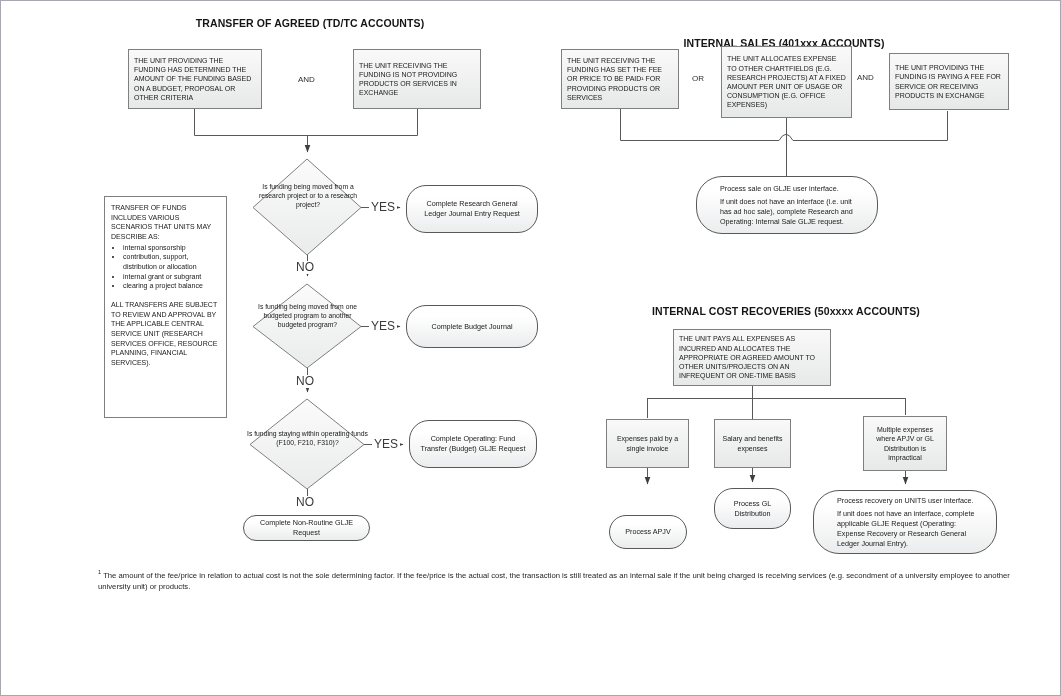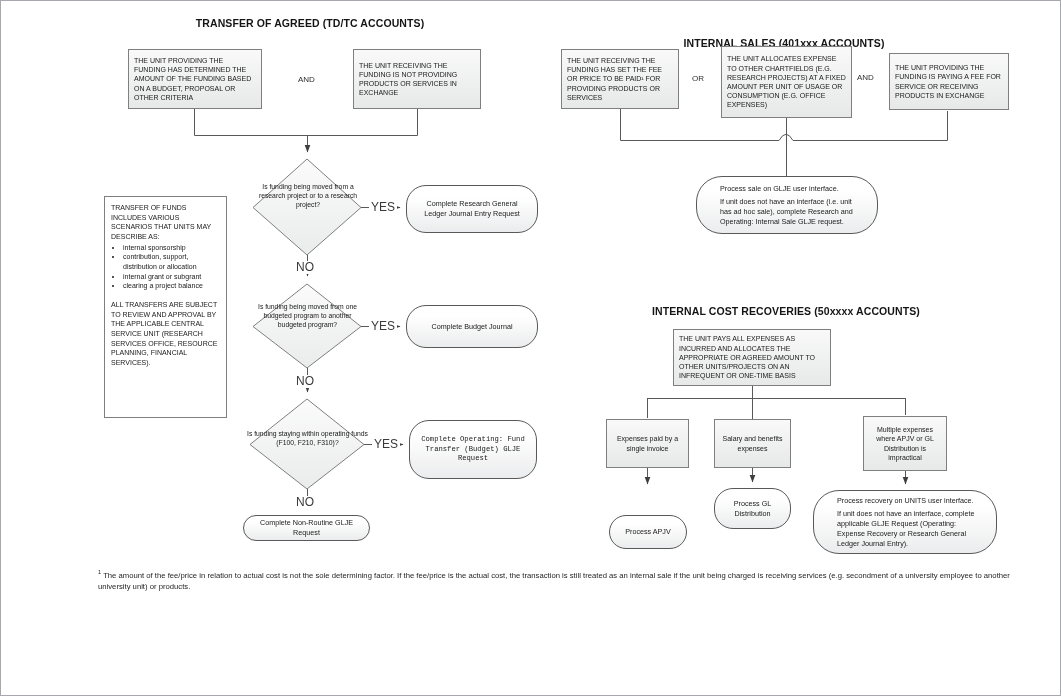--- a/index.html
+++ b/index.html
@@ -127,21 +127,21 @@
   <div class="stadium" style="left:405px; top:184px; width:132px; height:48px;">Complete Research General Ledger Journal Entry Request</div>
   <div class="yesno" style="left:293px; top:260px;">NO</div>
 
   <div class="dtext" style="left:248px; top:302px; width:117px;">Is funding being moved from one budgeted program to another budgeted program?</div>
   <div class="yesno" style="left:368px; top:319px;">YES</div>
   <div class="stadium" style="left:405px; top:304px; width:132px; height:43px;">Complete Budget Journal</div>
   <div class="yesno" style="left:293px; top:374px;">NO</div>
 
   <div class="dtext" style="left:246px; top:429px; width:121px;">Is funding staying within operating funds (F100, F210, F310)?</div>
   <div class="yesno" style="left:371px; top:437px;">YES</div>
-  <div class="stadium" style="left:408px; top:419px; width:128px; height:59px;font-family:Liberation Mono, monospace;">Complete Operating: Fund Transfer (Budget) GLJE Request</div>
+  <div class="stadium" style="left:408px; top:419px; width:128px; height:48px;">Complete Operating: Fund Transfer (Budget) GLJE Request</div>
   <div class="yesno" style="left:293px; top:495px;">NO</div>
 
   <div class="stadium" style="left:242px; top:514px; width:127px; height:26px;">Complete Non-Routine GLJE Request</div>
 
   <div class="section-title" style="left:623px; top:36px; width:320px;">INTERNAL SALES (401xxx ACCOUNTS)</div>
 
   <div class="cond" style="left:560px; top:48px; width:118px; height:60px;">THE UNIT RECEIVING THE FUNDING HAS SET THE FEE OR PRICE TO BE PAID¹ FOR PROVIDING PRODUCTS OR SERVICES</div>
 
   <div class="gate" style="left:691px; top:73px;">OR</div>
 

